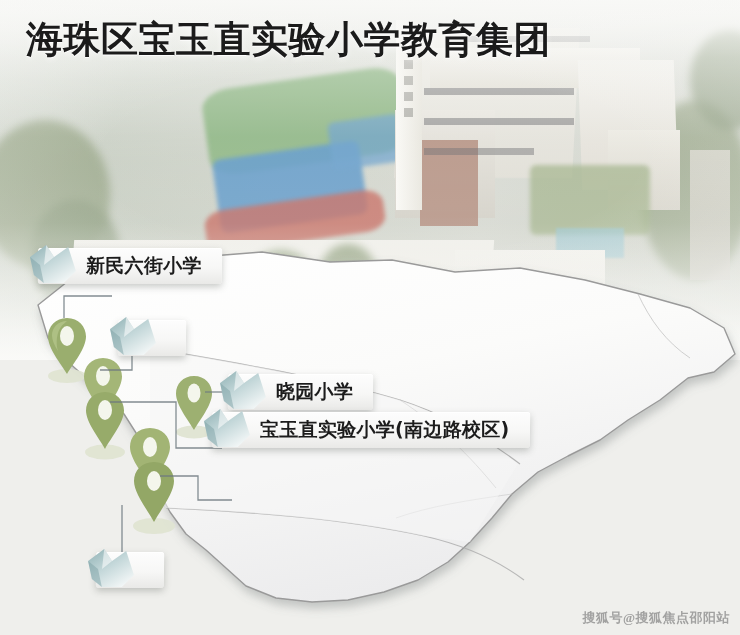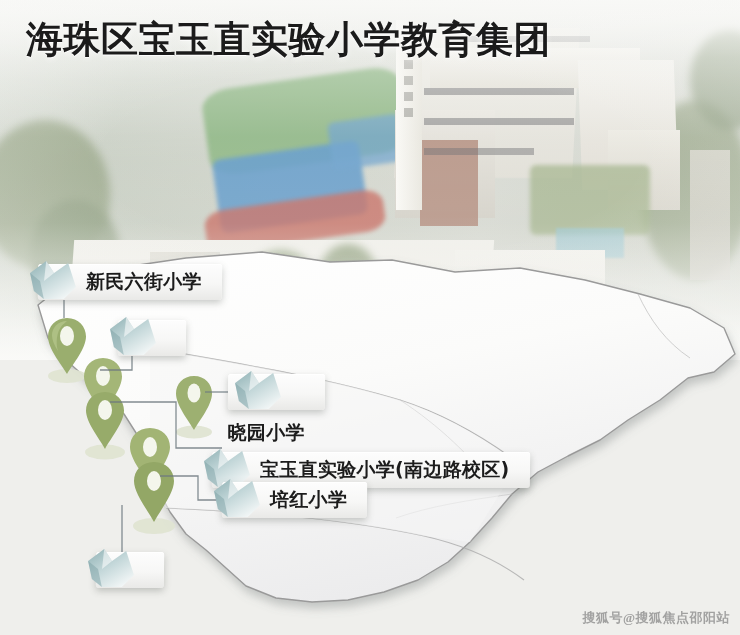--- a/index.html
+++ b/index.html
@@ -189,21 +189,21 @@
     </svg>
   </div>
   <div class="pin" style="left:128px;top:456px;">
     <svg width="52" height="80" viewBox="0 0 52 80">
       <ellipse cx="26" cy="70" rx="21" ry="8" fill="#dfe4d2" opacity=".95"></ellipse>
       <path d="M26 6 C14 6 6 14.5 6 25 C6 37 19.5 54 26 66 C32.5 54 46 37 46 25 C46 14.5 38 6 26 6 Z" fill="#93a766"></path>
       <ellipse cx="26" cy="25" rx="7" ry="10" fill="#f4f6ec"></ellipse>
     </svg>
   </div>
 
-  <div class="chip" style="left:38px;top:264px;">
+  <div class="chip" style="left:38px;top:248px;">
     <span class="ribbon">
       <svg width="66" height="54" viewBox="0 0 66 54">
         <defs>
             <linearGradient id="rg1" x1="0" y1="0" x2="0.75" y2="1">
           <stop offset="0" stop-color="#8fb1b4"></stop>
               <stop offset="0.5" stop-color="#c3d7d9"></stop>
               <stop offset="1" stop-color="#f3f7f7"></stop>
         </linearGradient>
           </defs>
         <path d="M6 18 L22 6 L30 18 L44 8 L52 32 L40 44 L20 44 L10 36 Z" fill="url(#rg1)"></path>
@@ -224,73 +224,56 @@
               <stop offset="1" stop-color="#f3f7f7"></stop>
         </linearGradient>
           </defs>
         <path d="M6 18 L22 6 L30 18 L44 8 L52 32 L40 44 L20 44 L10 36 Z" fill="url(#rg2)"></path>
         <path d="M22 6 L30 18 L20 26 Z" fill="#ffffff" opacity=".55"></path>
         <path d="M6 18 L10 36 L20 44 L16 26 Z" fill="#7ea2a6" opacity=".5"></path>
       </svg>
     </span>
   </div>
 
-  <div class="chip" style="left:228px;top:374px;flex-direction:column;">
+  <div class="chip" style="left:228px;top:374px;">
     <span class="ribbon">
       <svg width="66" height="54" viewBox="0 0 66 54">
         <defs>
             <linearGradient id="rg3" x1="0" y1="0" x2="0.75" y2="1">
           <stop offset="0" stop-color="#8fb1b4"></stop>
               <stop offset="0.5" stop-color="#c3d7d9"></stop>
               <stop offset="1" stop-color="#f3f7f7"></stop>
         </linearGradient>
           </defs>
         <path d="M6 18 L22 6 L30 18 L44 8 L52 32 L40 44 L20 44 L10 36 Z" fill="url(#rg3)"></path>
         <path d="M22 6 L30 18 L20 26 Z" fill="#ffffff" opacity=".55"></path>
         <path d="M6 18 L10 36 L20 44 L16 26 Z" fill="#7ea2a6" opacity=".5"></path>
       </svg>
     </span>
     <span class="txt">晓园小学</span>
   </div>
 
-  <div class="chip" style="left:212px;top:412px;margin-top:40px;">
+  <div class="chip" style="left:212px;top:412px;">
     <span class="ribbon">
       <svg width="66" height="54" viewBox="0 0 66 54">
         <defs>
             <linearGradient id="rg4" x1="0" y1="0" x2="0.75" y2="1">
           <stop offset="0" stop-color="#8fb1b4"></stop>
               <stop offset="0.5" stop-color="#c3d7d9"></stop>
               <stop offset="1" stop-color="#f3f7f7"></stop>
         </linearGradient>
           </defs>
         <path d="M6 18 L22 6 L30 18 L44 8 L52 32 L40 44 L20 44 L10 36 Z" fill="url(#rg4)"></path>
         <path d="M22 6 L30 18 L20 26 Z" fill="#ffffff" opacity=".55"></path>
         <path d="M6 18 L10 36 L20 44 L16 26 Z" fill="#7ea2a6" opacity=".5"></path>
       </svg>
     </span>
     <span class="txt">宝玉直实验小学(南边路校区)</span>
   </div>
 
-  <div class="chip" style="left:222px;top:482px;">
-    <span class="ribbon">
-      <svg width="66" height="54" viewBox="0 0 66 54">
-        <defs>
-            <linearGradient id="rg5" x1="0" y1="0" x2="0.75" y2="1">
-          <stop offset="0" stop-color="#8fb1b4"></stop>
-              <stop offset="0.5" stop-color="#c3d7d9"></stop>
-              <stop offset="1" stop-color="#f3f7f7"></stop>
-        </linearGradient>
-          </defs>
-        <path d="M6 18 L22 6 L30 18 L44 8 L52 32 L40 44 L20 44 L10 36 Z" fill="url(#rg5)"></path>
-        <path d="M22 6 L30 18 L20 26 Z" fill="#ffffff" opacity=".55"></path>
-        <path d="M6 18 L10 36 L20 44 L16 26 Z" fill="#7ea2a6" opacity=".5"></path>
-      </svg>
-    </span>
-    <span class="txt">培红小学</span>
-  </div>
 
   <div class="chip" style="left:96px;top:552px;">
     <span class="ribbon">
       <svg width="66" height="54" viewBox="0 0 66 54">
         <defs>
             <linearGradient id="rg6" x1="0" y1="0" x2="0.75" y2="1">
           <stop offset="0" stop-color="#8fb1b4"></stop>
               <stop offset="0.5" stop-color="#c3d7d9"></stop>
               <stop offset="1" stop-color="#f3f7f7"></stop>
         </linearGradient>

